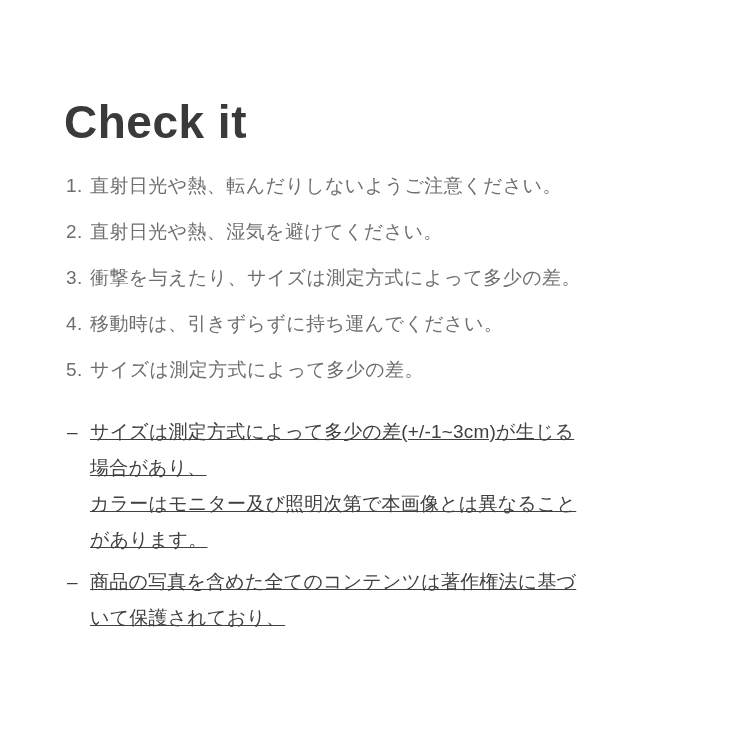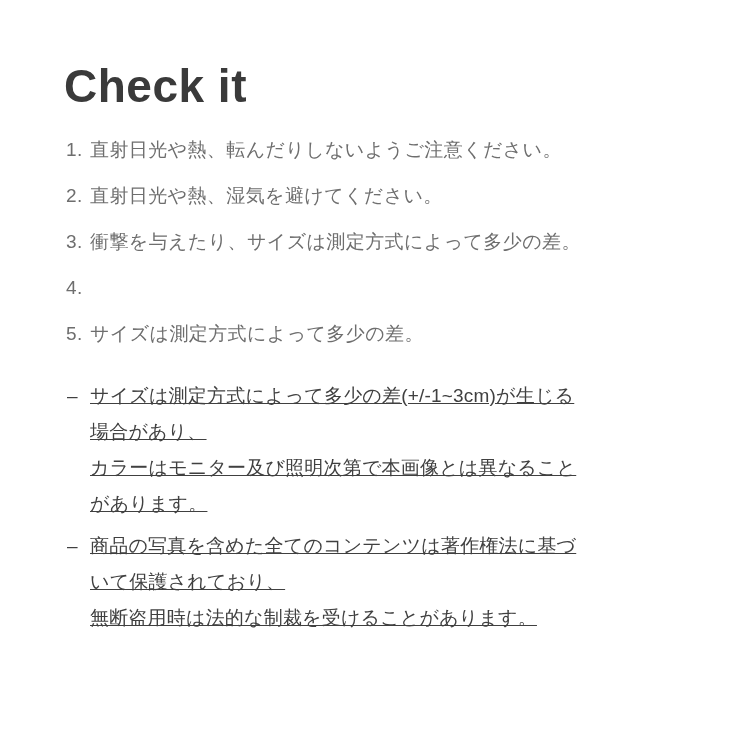--- a/index.html
+++ b/index.html
@@ -15,21 +15,21 @@
     width: 750px;
     height: 750px;
     background: var(--bg-color);
     font-family: "Liberation Sans", "DejaVu Sans", sans-serif;
   }
   .page {
     position: relative;
     width: 636px;
     height: 750px;
     overflow: hidden;
-    padding: 62px 44px 0 64px;
+    padding: 98px 44px 0 64px;
     background: var(--bg-color);
   }
   .title {
     margin: 0;
     font-size: 46px;
     font-weight: 700;
     line-height: 1.05;
     color: var(--title-color);
     letter-spacing: 0.5px;
   }
@@ -86,31 +86,32 @@
     <li class="instruction-item">
       <span class="marker">2.</span>
       <span class="text">直射日光や熱、湿気を避けてください。</span>
     </li>
     <li class="instruction-item">
       <span class="marker">3.</span>
       <span class="text">衝撃を与えたり、サイズは測定方式によって多少の差。</span>
     </li>
     <li class="instruction-item">
       <span class="marker">4.</span>
+      <span class="text">移動時は、引きずらずに持ち運んでください。</span>
     </li>
     <li class="instruction-item">
       <span class="marker">5.</span>
       <span class="text">サイズは測定方式によって多少の差。</span>
     </li>
   </ol>
 
   <div class="disclaimer-section">
     <div class="disclaimer">
       <span class="marker">–</span>
       <span class="text"><span>サイズは測定方式によって多少の差(+/-1~3cm)が生じる場合があり、</span><br><span>カラーはモニター及び照明次第で本画像とは異なることがあります。</span></span>
     </div>
     <div class="disclaimer">
       <span class="marker">–</span>
-      <span class="text"><span>商品の写真を含めた全てのコンテンツは著作権法に基づいて保護されており、</span><br><span>無断盗用時は法的な制裁を受けることがあります。</span></span>
+      <span class="text"><span>商品の写真を含めた全てのコンテンツは著作権法に基づいて保護されており、</span><br></span>
     </div>
   </div>
 
 </div>
 
 </body></html>

